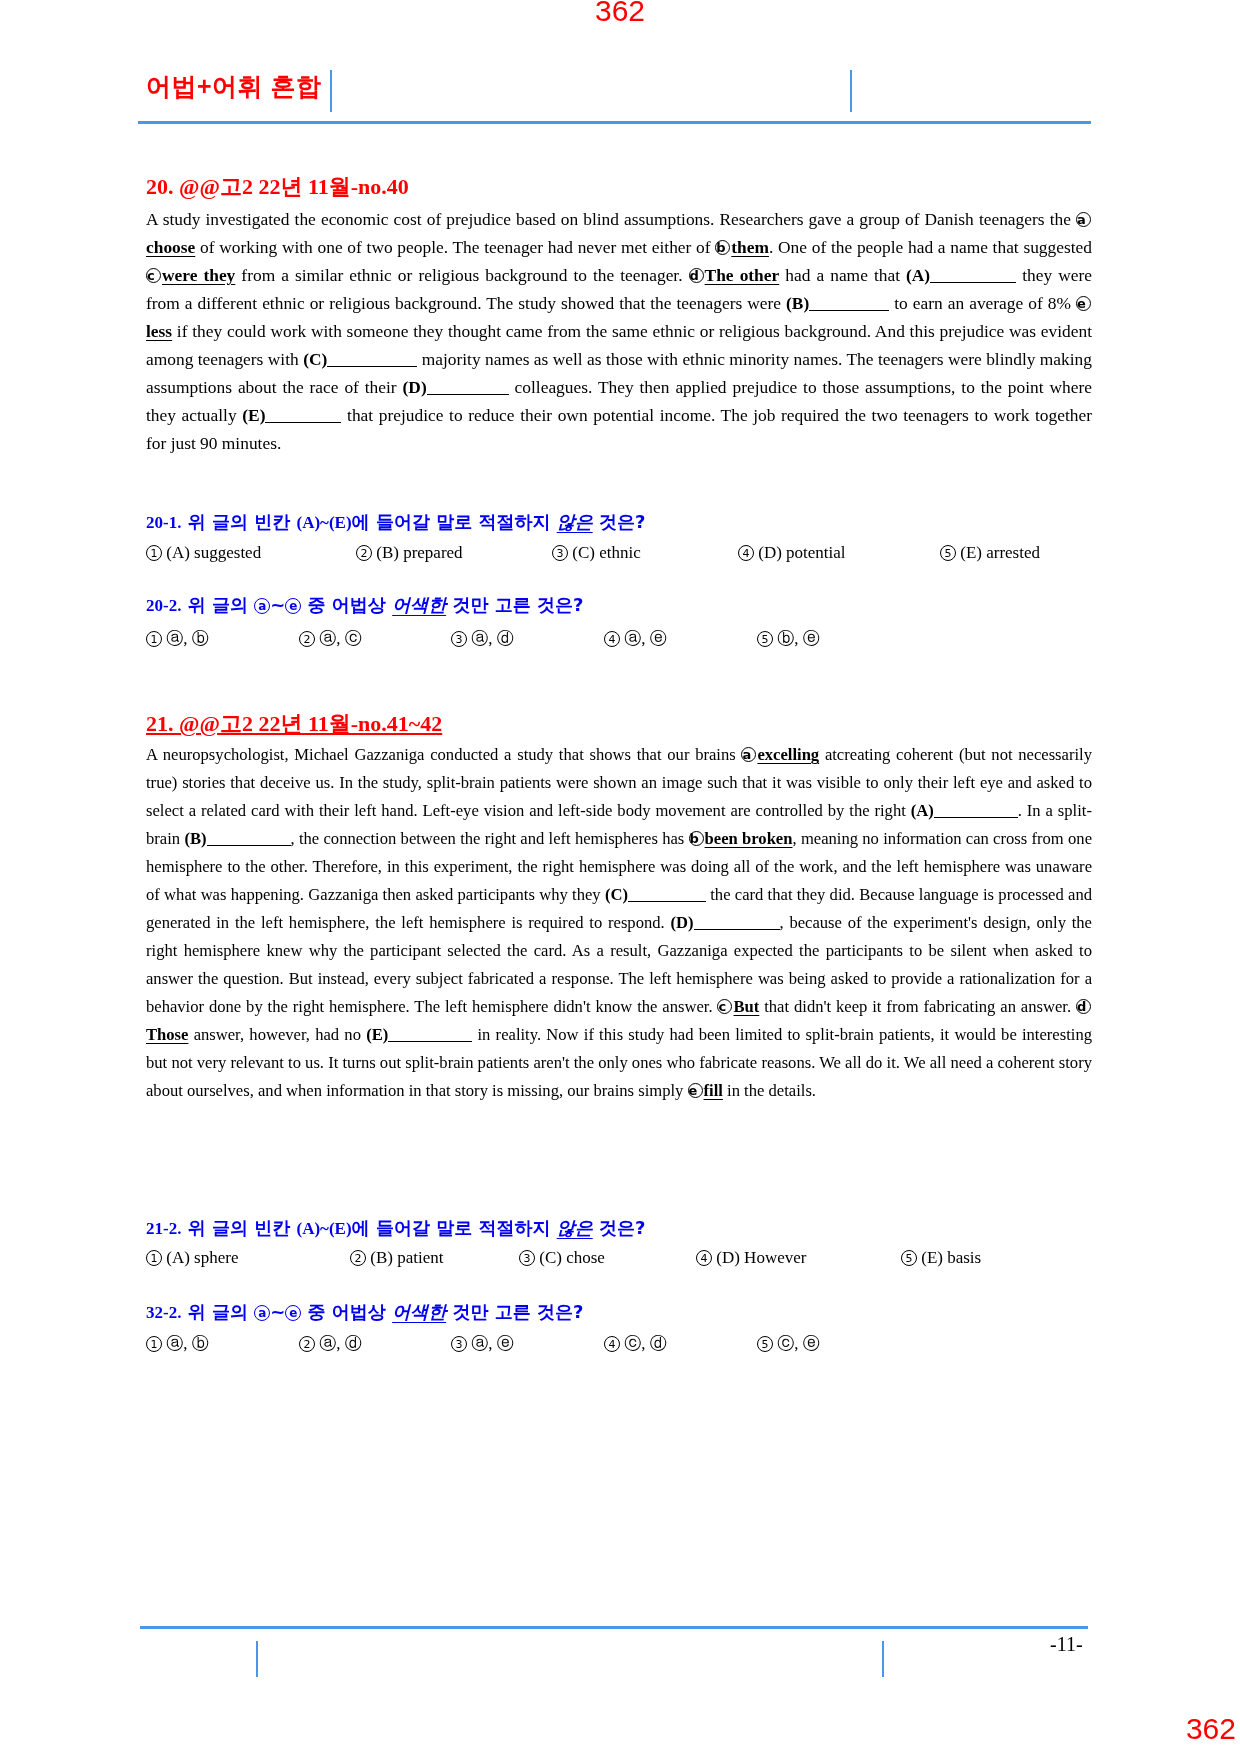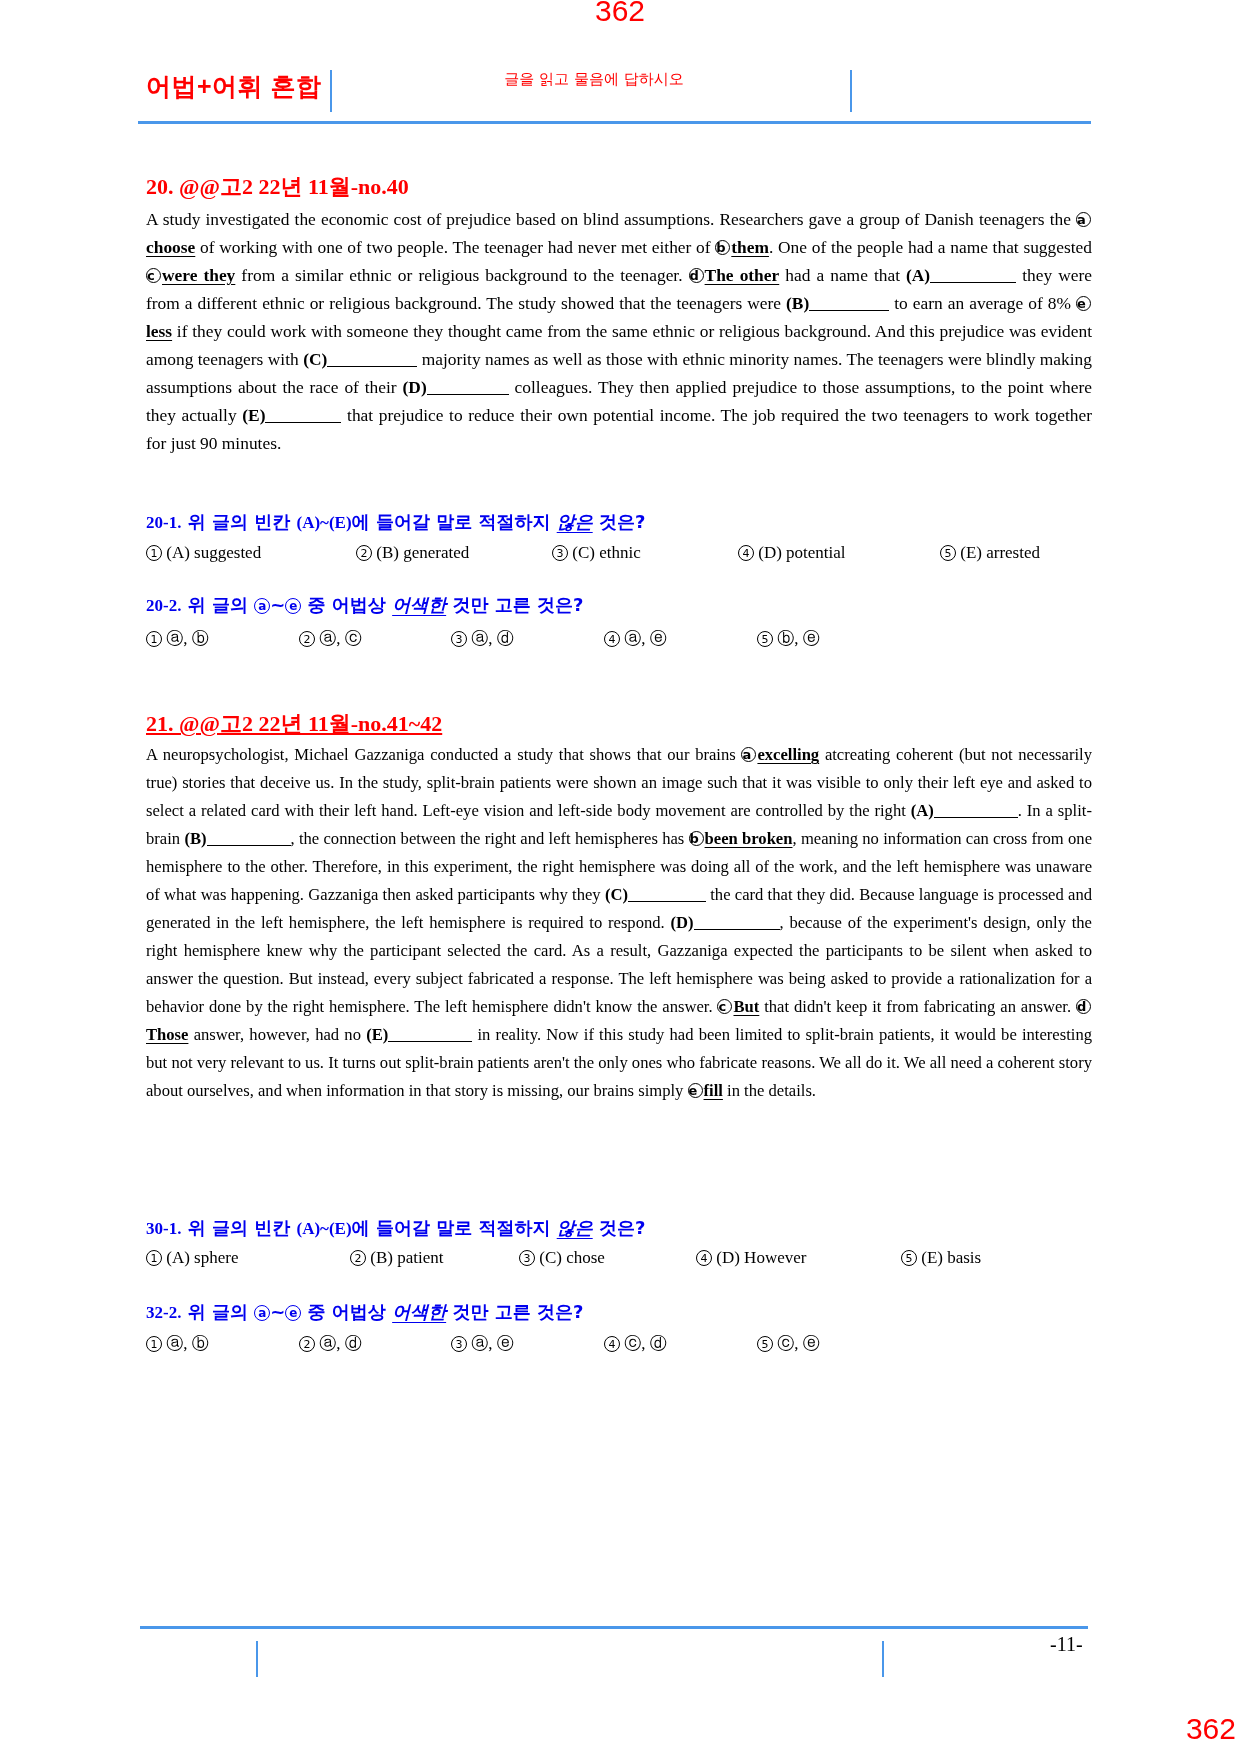--- a/index.html
+++ b/index.html
@@ -39,37 +39,36 @@
   .footer-num { left: 1050px; top: 1633px; font-family: Liberation Serif, serif; font-size: 20px; }
 </style>
 </head>
 <body>
 
 <div class="abs page-num-top">362</div>
 
 <div class="abs hdr-title">어법+어휘 혼합</div>
 <div class="abs vline" style="left:330px; top:70px; height:42px;"></div>
 <div class="abs hdr-sub">
-  <div>글을 읽고 물음에 답하시오</div>
 </div>
 <div class="abs vline" style="left:850px; top:70px; height:42px;"></div>
 <div class="abs hline" style="left:138px; top:121px; width:953px;"></div>
 
 <div class="abs q-title" style="left:146px; top:172px;">20. @@고2 22년 11월-no.40</div>
 
 <div class="abs passage" style="top:205px;">
   <span>A study investigated the economic cost of prejudice based on blind assumptions. Researchers gave a group of Danish teenagers the </span><span class="circ">a</span><u>choose</u><span> of working with one of two people. The teenager had never met either of </span><span class="circ">b</span><u>them</u><span>. One of the people had a name that suggested </span><span class="circ">c</span><u>were they</u><span> from a similar ethnic or religious background to the teenager. </span><span class="circ">d</span><u>The other</u><span> had a name that </span><b>(A)</b><span class="blank" style="width:86px;"></span><span> they were from a different ethnic or religious background. The study showed that the teenagers were </span><b>(B)</b><span class="blank" style="width:80px;"></span><span> to earn an average of 8% </span><span class="circ">e</span><u>less</u><span> if they could work with someone they thought came from the same ethnic or religious background. And this prejudice was evident among teenagers with </span><b>(C)</b><span class="blank" style="width:90px;"></span><span> majority names as well as those with ethnic minority names. The teenagers were blindly making assumptions about the race of their </span><b>(D)</b><span class="blank" style="width:82px;"></span><span> colleagues. They then applied prejudice to those assumptions, to the point where they actually </span><b>(E)</b><span class="blank" style="width:76px;"></span><span> that prejudice to reduce their own potential income. The job required the two teenagers to work together for just 90 minutes.</span>
 </div>
 
 <div class="abs sub-q" style="top:510px;">
   <span class="num">20-1.</span><span> 위 글의 빈칸 </span><span class="num">(A)~(E)</span><span>에 들어갈 말로 적절하지 </span><span class="u">않은</span><span> 것은?</span>
 </div>
 <div class="abs opts" style="top:543px;">
   <span class="opt" style="left:0px;"><span class="oc">1</span> <span>(A)  suggested</span></span>
-  <span class="opt" style="left:210px;"><span class="oc">2</span> <span>(B)  generated</span></span>
+  <span class="opt" style="left:210px;"><span class="oc">2</span> <span>(B)  prepared</span></span>
   <span class="opt" style="left:406px;"><span class="oc">3</span> <span>(C)  ethnic</span></span>
   <span class="opt" style="left:592px;"><span class="oc">4</span> <span>(D)  potential</span></span>
   <span class="opt" style="left:794px;"><span class="oc">5</span> <span>(E)  arrested</span></span>
 </div>
 
 <div class="abs sub-q" style="top:593px;">
   <span class="num">20-2.</span><span> 위 글의 </span><span class="c">a</span>~<span class="c">e</span><span> 중 어법상 </span><span class="u">어색한</span><span> 것만 고른 것은?</span>
 </div>
 <div class="abs opts" style="top:627px;">
   <span class="opt" style="left:0px;"><span class="oc">1</span> <span>ⓐ, ⓑ</span></span>
@@ -79,21 +78,21 @@
   <span class="opt" style="left:611px;"><span class="oc">5</span> <span>ⓑ, ⓔ</span></span>
 </div>
 
 <div class="abs q-title" style="left:146px; top:709px;text-decoration:underline;">21. @@고2 22년 11월-no.41~42</div>
 
 <div class="abs passage" style="top:741px; font-size:16.6px;">
   <span>A neuropsychologist, Michael Gazzaniga conducted a study that shows that our brains </span><span class="circ">a</span><u>excelling</u><span> atcreating coherent (but not necessarily true) stories that deceive us. In the study, split-brain patients were shown an image such that it was visible to only their left eye and asked to select a related card with their left hand. Left-eye vision and left-side body movement are controlled by the right </span><b>(A)</b><span class="blank" style="width:84px;"></span><span>. In a split-brain </span><b>(B)</b><span class="blank" style="width:84px;"></span><span>, the connection between the right and left hemispheres has </span><span class="circ">b</span><u>been broken</u><span>, meaning no information can cross from one hemisphere to the other. Therefore, in this experiment, the right hemisphere was doing all of the work, and the left hemisphere was unaware of what was happening. Gazzaniga then asked participants why they </span><b>(C)</b><span class="blank" style="width:78px;"></span><span> the card that they did. Because language is processed and generated in the left hemisphere, the left hemisphere is required to respond. </span><b>(D)</b><span class="blank" style="width:86px;"></span><span>, because of the experiment's design, only the right hemisphere knew why the participant selected the card. As a result, Gazzaniga expected the participants to be silent when asked to answer the question. But instead, every subject fabricated a response. The left hemisphere was being asked to provide a rationalization for a behavior done by the right hemisphere. The left hemisphere didn't know the answer. </span><span class="circ">c</span><u>But</u><span> that didn't keep it from fabricating an answer. </span><span class="circ">d</span><u>Those</u><span> answer, however, had no </span><b>(E)</b><span class="blank" style="width:84px;"></span><span> in reality. Now if this study had been limited to split-brain patients, it would be interesting but not very relevant to us. It turns out split-brain patients aren't the only ones who fabricate reasons. We all do it. We all need a coherent story about ourselves, and when information in that story is missing, our brains simply </span><span class="circ">e</span><u>fill</u><span> in the details.</span>
 </div>
 
 <div class="abs sub-q" style="top:1216px;">
-  <span class="num">30-1.</span><span> 위 글의 빈칸 </span><span class="num">(A)~(E)</span><span>에 들어갈 말로 적절하지 </span><span class="u">않은</span><span> 것은?</span>
+  <span class="num">21-2.</span><span> 위 글의 빈칸 </span><span class="num">(A)~(E)</span><span>에 들어갈 말로 적절하지 </span><span class="u">않은</span><span> 것은?</span>
 </div>
 <div class="abs opts" style="top:1248px;">
   <span class="opt" style="left:0px;"><span class="oc">1</span> <span>(A)  sphere</span></span>
   <span class="opt" style="left:204px;"><span class="oc">2</span> <span>(B)  patient</span></span>
   <span class="opt" style="left:373px;"><span class="oc">3</span> <span>(C)  chose</span></span>
   <span class="opt" style="left:550px;"><span class="oc">4</span> <span>(D)  However</span></span>
   <span class="opt" style="left:755px;"><span class="oc">5</span> <span>(E)  basis</span></span>
 </div>
 
 <div class="abs sub-q" style="top:1300px;">

